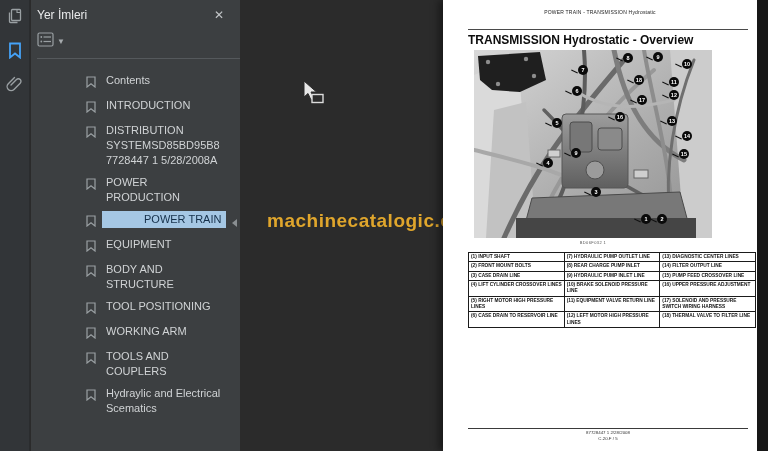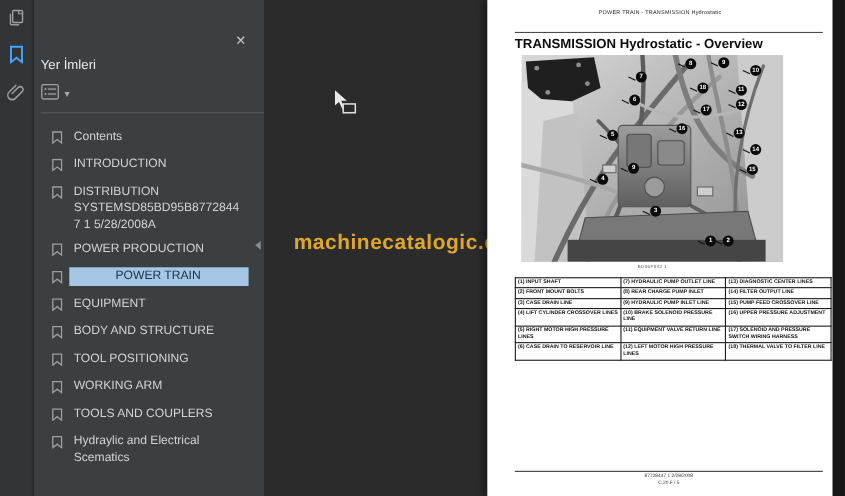--- a/index.html
+++ b/index.html
@@ -11,27 +11,27 @@
   .rail { position:absolute; left:0; top:0; width:30px; height:451px;
           background:#323538; border-right:1px solid #2a2c2e;
           display:flex; flex-direction:column; align-items:center; padding-top:8px; gap:14px; }
   .rail-btn { width:20px; height:20px; display:flex; align-items:center; justify-content:center; cursor:pointer; }
 
   
   .panel { position:absolute; left:31px; top:0; width:209px; height:451px;
            background:#3c3f41; color:#cfd2d4; }
   .panel-header { display:flex; align-items:center; justify-content:space-between;
                   padding:8px 12px 6px 6px; }
-  .panel-title { font-size:12px; color:#e9eaeb;margin-top:44px; }
+  .panel-title { font-size:12px; color:#e9eaeb; }
   .panel-close { font-size:12px; color:#c3c6c8; cursor:pointer; padding:0 4px; }
   .panel-toolbar { padding:4px 6px 8px 6px; }
   .opts { background:none; border:none; display:flex; align-items:center; gap:3px; cursor:pointer; }
   .opts .caret { color:#a6abae; font-size:8px; }
   .panel-sep { height:1px; background:#55595c; margin:0 0 4px 6px; }
-  .bookmark-list { padding:6px 0 0 16px; }
+  .bookmark-list { padding:6px 0 0 16px;margin-left:39px; }
   .bm-item { display:flex; align-items:flex-start; gap:6px; padding:2.5px 0; cursor:pointer; }
   .bm-icon { flex:0 0 auto; margin-top:2px; }
   .bm-label { flex:1; font-size:11px; line-height:15px; color:#d0d3d5;
               margin-right:14px; padding:1px 4px; word-break:break-word; }
   .bm-item.selected .bm-label { background:#a5c7e4; color:#15304a;padding-left:42px; }
   .collapse-handle { position:absolute; left:232px; top:219px; width:0; height:0; cursor:pointer;
           border-top:4px solid transparent; border-bottom:4px solid transparent;
           border-right:5px solid #8a8f92; }
 
   

